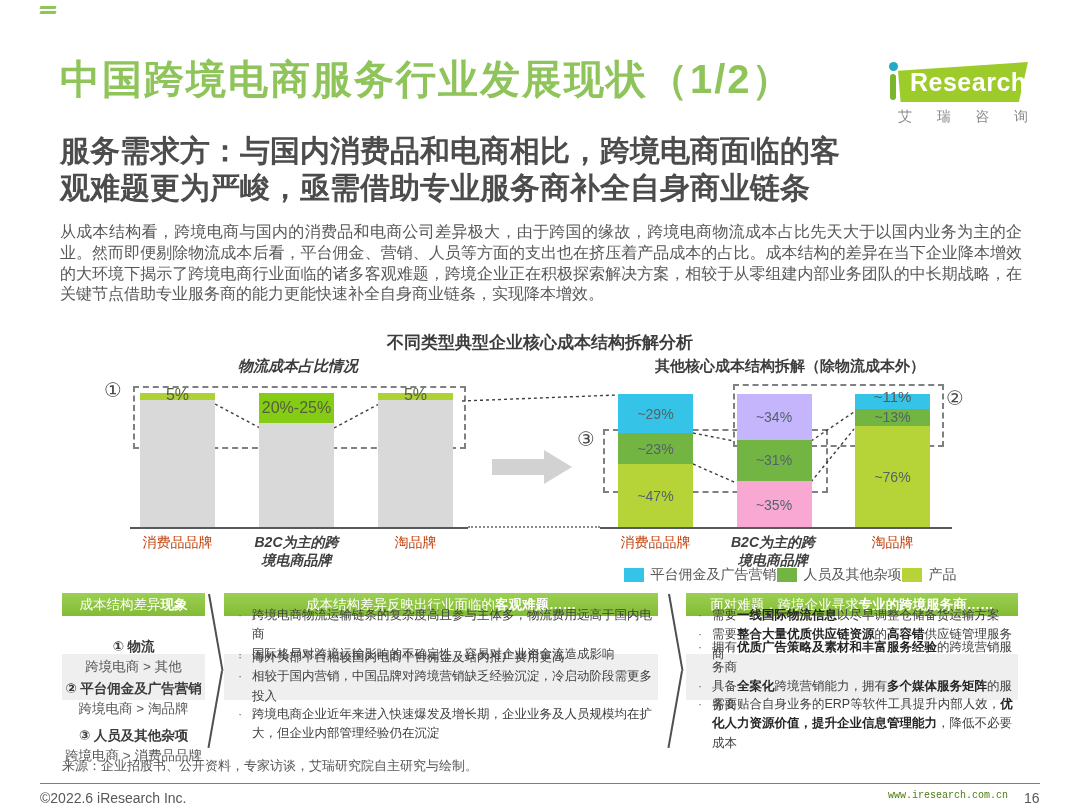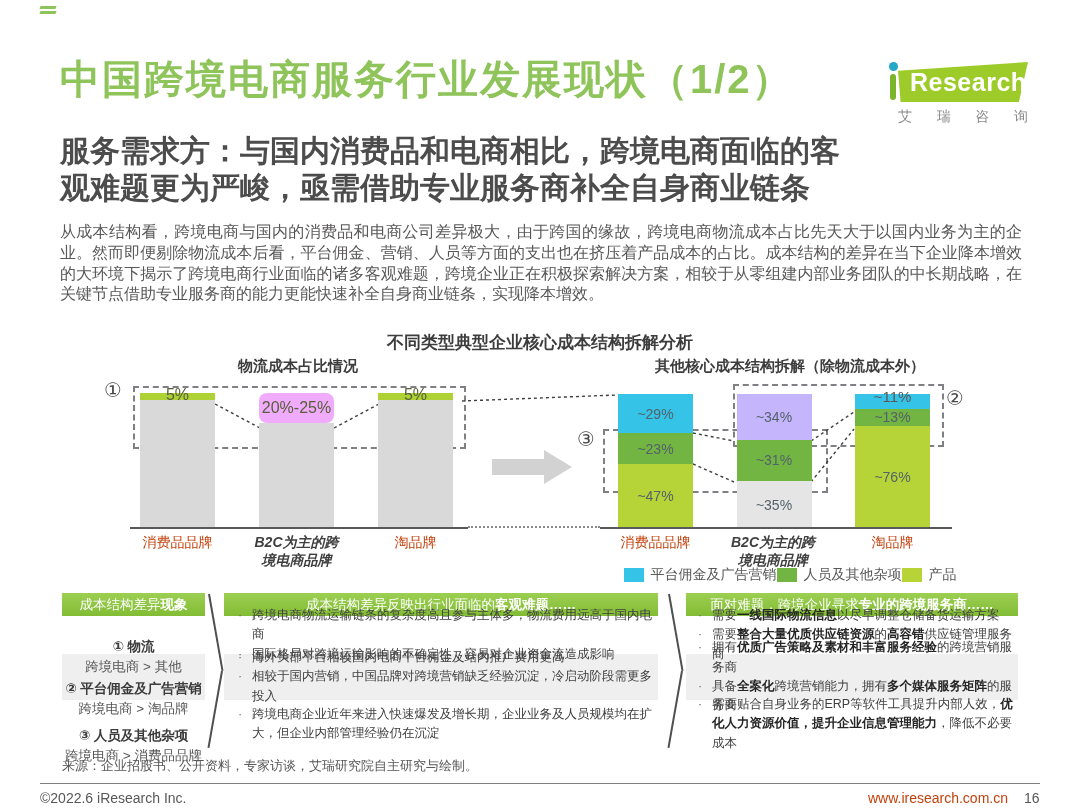--- a/index.html
+++ b/index.html
@@ -19,21 +19,21 @@
   .logo-i-dot{position:absolute;left:7px;top:6px;width:9px;height:9px;border-radius:50%;background:#23a8c6;}
   .logo-caption{position:absolute;left:16px;top:52px;width:130px;display:flex;justify-content:space-between;
                 font-size:14px;color:#8a8a8a;}
   
   .sub-title{left:60px;top:132px;width:980px;font-size:30px;line-height:37px;font-weight:700;color:#4c4c4c;}
   .body-text{left:60px;top:222px;width:962px;font-size:16px;line-height:20.8px;color:#595757;text-align:justify;}
 
   
   .chart-main-title{left:0;top:331px;width:1080px;text-align:center;font-size:17px;font-weight:700;color:#3d3d3d;}
   .chart-sub{font-size:15px;font-weight:700;color:#3d3d3d;text-align:center;}
-  .chart-sub.left{left:136px;top:357px;width:324px;}
+  .chart-sub.left{left:136px;top:357px;width:324px;font-style:italic;}
   .chart-sub.right{left:600px;top:357px;width:380px;}
 
   
   .bars{display:flex;justify-content:space-between;align-items:flex-end;}
   #left-bars{left:140px;top:393px;width:313px;height:135px;}
   #right-bars{left:618px;top:394px;width:312px;height:134px;}
   .bar{width:75px;height:100%;display:flex;flex-direction:column;}
   .seg{position:relative;width:100%;}
   .seg-label{position:absolute;left:0;right:0;top:0;bottom:0;display:flex;align-items:center;justify-content:center;
              font-size:14px;color:#54626a;line-height:1;white-space:nowrap;}
@@ -95,21 +95,21 @@
   .diag{position:absolute;width:2px;background:#4f5052;}
   #div1a{left:208px;top:594px;height:78px;transform:rotate(-10deg);transform-origin:top center;}
   #div1b{left:221px;top:671px;height:78px;transform:rotate(10deg);transform-origin:top center;}
   #div2a{left:668px;top:594px;height:78px;transform:rotate(-10deg);transform-origin:top center;}
   #div2b{left:681px;top:671px;height:78px;transform:rotate(10deg);transform-origin:top center;}
 
   
   #source{left:62px;top:757px;font-size:13px;color:#595757;}
   #footer-line{left:40px;top:783px;width:1000px;height:1px;background:#7f7f7f;}
   #copyright{left:40px;top:790px;font-size:14px;color:#595757;}
-  #website{left:860px;top:790px;width:148px;text-align:right;font-size:14px;color:#c2410c;}
+  #website{left:860px;top:790px;width:148px;text-align:right;font-size:10px;color:#4d7c0f;font-family:Liberation Mono, monospace;}
   #pagenum{left:1024px;top:790px;font-size:14px;color:#595757;}
 </style>
 </head>
 <body>
 
 <div class="page">
 
   <div class="abs corner-mark">
       <span></span>
       <span></span>
@@ -161,21 +161,21 @@
   </svg>
 
   <div class="abs bars" id="left-bars">
       <div class="bar">
         <div class="seg" style="height: 5%; background: rgb(174, 209, 54);">
           <div class="seg-label overlap">5%</div>
         </div>
         <div class="seg" style="height: 95%; background: rgb(217, 217, 217);"></div>
       </div>
       <div class="bar">
-        <div class="seg" style="height: 22.5%; background: #f0abfc; border-radius: 8px;">
+        <div class="seg" style="height: 22.5%; background: #84cc16;">
           <div class="seg-label">20%-25%</div>
         </div>
         <div class="seg" style="height: 77.5%; background: rgb(217, 217, 217);"></div>
       </div>
       <div class="bar">
         <div class="seg" style="height: 5%; background: rgb(174, 209, 54);">
           <div class="seg-label overlap">5%</div>
         </div>
         <div class="seg" style="height: 95%; background: rgb(217, 217, 217);"></div>
       </div>
@@ -192,21 +192,21 @@
           <div class="seg-label">~47%</div>
         </div>
       </div>
       <div class="bar">
         <div class="seg" style="height: 34%; background: #c4b5fd;">
           <div class="seg-label">~34%</div>
         </div>
         <div class="seg" style="height: 31%; background: rgb(114, 181, 67);">
           <div class="seg-label">~31%</div>
         </div>
-        <div class="seg" style="height: 35%; background: #e5e5e5;">
+        <div class="seg" style="height: 35%; background: #f9a8d4;">
           <div class="seg-label">~35%</div>
         </div>
       </div>
       <div class="bar">
         <div class="seg" style="height: 11%; background: rgb(53, 196, 232);">
           <div class="seg-label overlap">~11%</div>
         </div>
         <div class="seg" style="height: 13%; background: rgb(114, 181, 67);">
           <div class="seg-label">~13%</div>
         </div>

